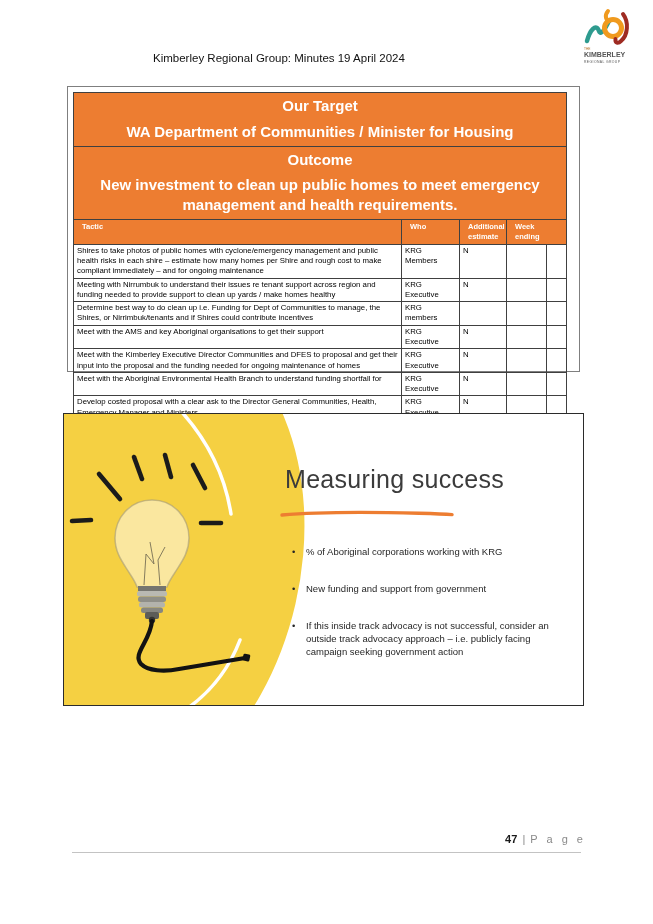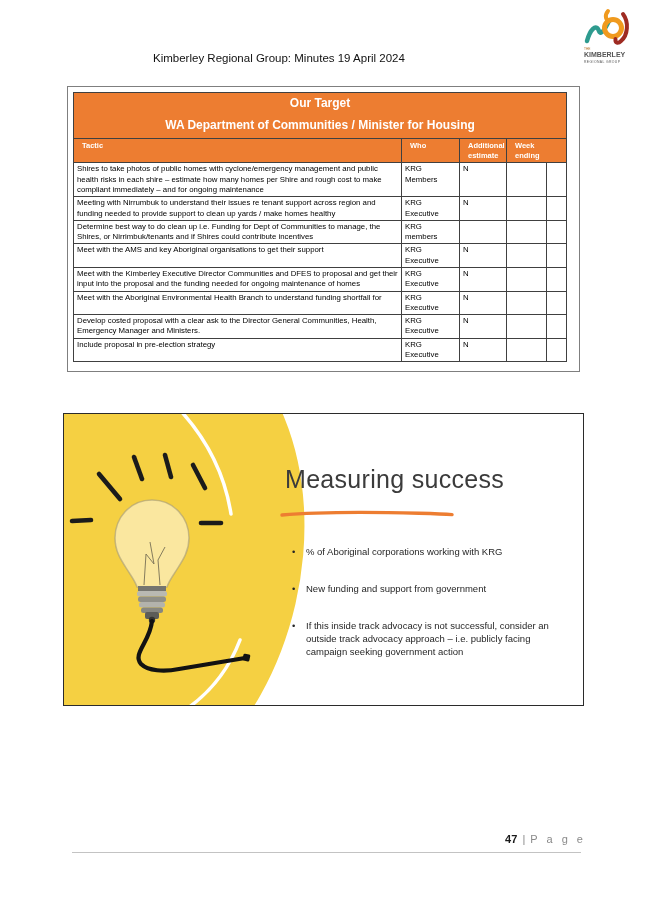--- a/index.html
+++ b/index.html
@@ -18,21 +18,21 @@
   table.krg{
     position:absolute;left:5px;top:5px;width:493px;
     border-collapse:collapse;table-layout:fixed;
   }
   table.krg td,table.krg th{
     border:1px solid #404040;vertical-align:top;
     font-size:7.8px;line-height:1.32;padding:1px 3px;text-align:left;font-weight:normal;
   }
   tr.band td{
     background:#ED7D31;color:#fff;text-align:center;font-weight:bold;
-    font-size:12px;padding:3px 2px 4px 2px;
+    font-size:15px;padding:3px 2px 4px 2px;
   }
   tr.band .band-line1{margin-bottom:6px;}
   tr.colhead th{
     background:#ED7D31;color:#fff;font-weight:bold;font-size:7.5px;padding:2px 8px;
   }
   col.c-tactic{width:328px;}
   col.c-who{width:58px;}
   col.c-add{width:47px;}
   col.c-we1{width:40px;}
   col.c-we2{width:20px;}
@@ -83,20 +83,26 @@
           <col class="c-we1">
           <col class="c-we2">
       </colgroup>
       <tbody>
         <tr class="band">
           <td colspan="5">
             <div class="band-line1">Our Target</div>
             <div>WA Department of Communities / Minister for Housing</div>
           </td>
         </tr>
+        <tr class="band">
+          <td colspan="5">
+            <div class="band-line1">Outcome</div>
+            <div>New investment to clean up public homes to meet emergency management and health requirements.</div>
+          </td>
+        </tr>
         <tr class="colhead">
           <th>Tactic</th>
           <th>Who</th>
           <th>Additional estimate</th>
           <th colspan="2">Week ending</th>
         </tr>
 
         <tr>
           <td>Shires to take photos of public homes with cyclone/emergency management and public health risks in each shire – estimate how many homes per Shire and rough cost to make compliant immediately – and for ongoing maintenance</td>
           <td>KRG Members</td>

